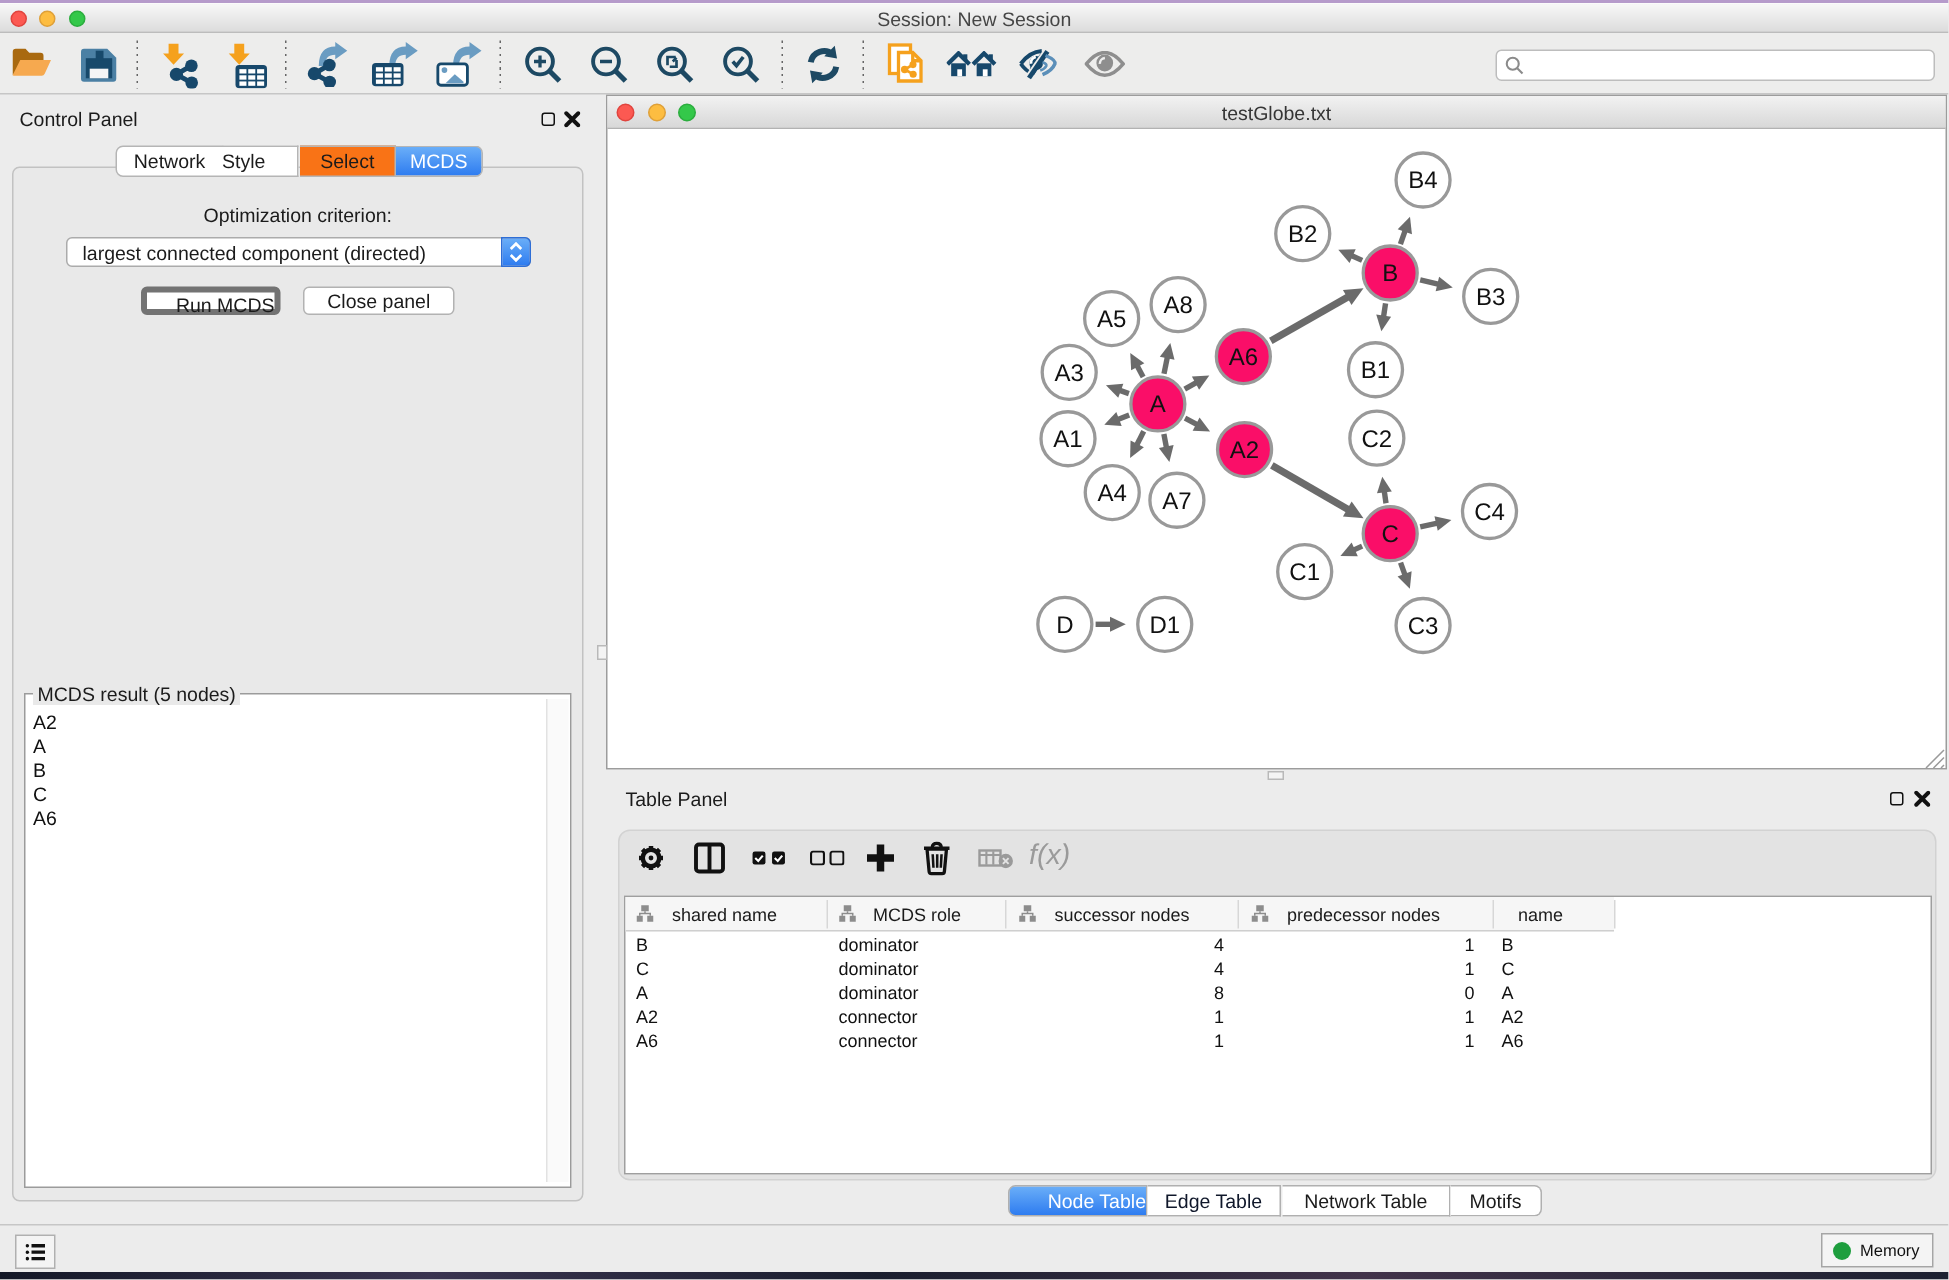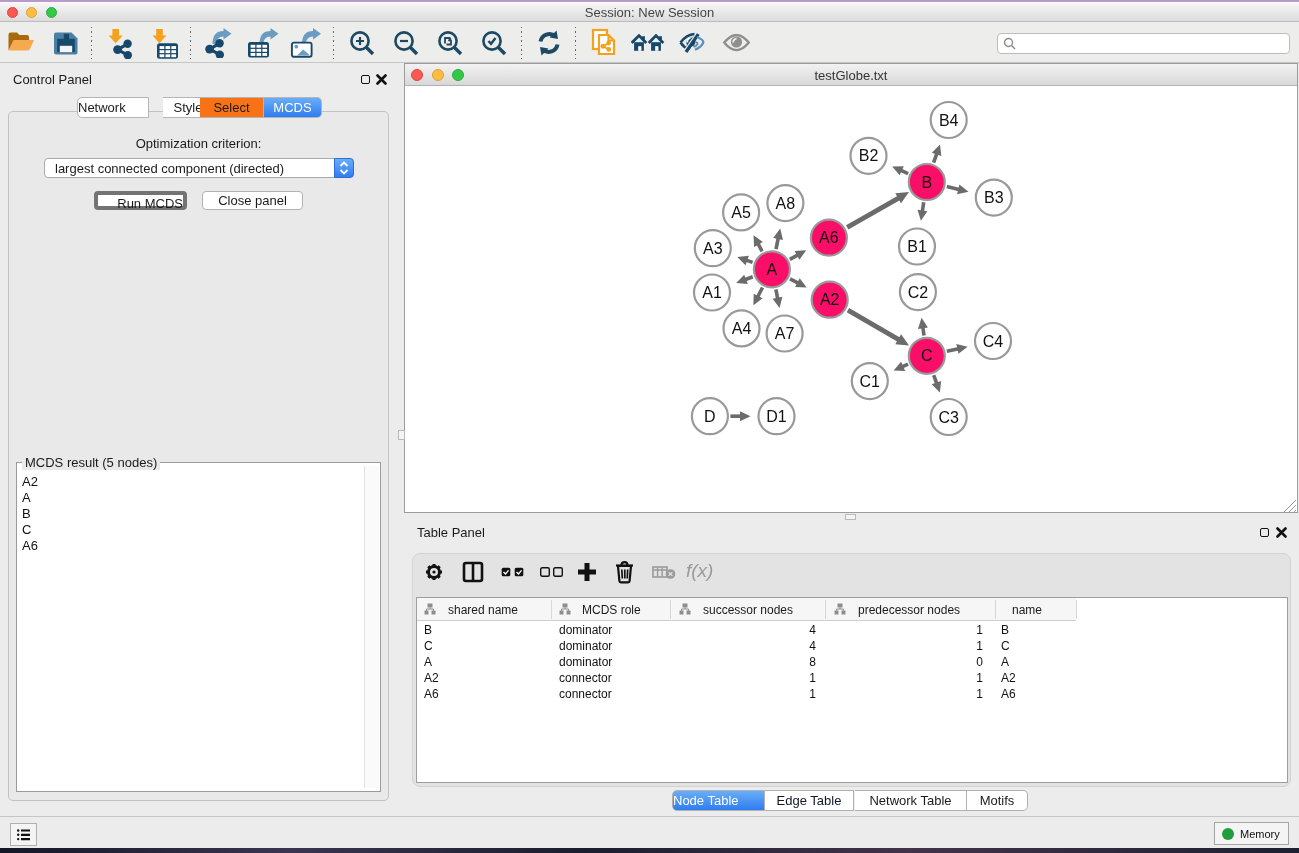--- a/index.html
+++ b/index.html
@@ -174,22 +174,22 @@
 <svg class="abs" style="left:1003px;top:37px" width="14" height="14" viewBox="0 0 14 14">
     <circle cx="5.5" cy="5.5" r="4" fill="none" stroke="#8b8b8b" stroke-width="1.4"></circle>
     <path d="M8.5 8.5 L12 12" stroke="#8b8b8b" stroke-width="1.4"></path>
   </svg>
 <div class="abs" style="left:13px;top:72px;font-size:13px;color:#1b1b1b">Control Panel</div>
 <div class="abs" style="left:361px;top:74.5px;width:9px;height:9px;border:1.6px solid #111;border-radius:2px"></div>
 <svg class="abs" style="left:376px;top:74px" width="11" height="11" viewBox="0 0 11 11">
     <path d="M1.5 1.5 L9.5 9.5 M9.5 1.5 L1.5 9.5" stroke="#111" stroke-width="2.6" stroke-linecap="round"></path>
   </svg>
 <div class="abs" style="left:8px;top:111px;width:381px;height:690px;background:#e9e9e9;border:1px solid #c2c2c2;border-radius:5px"></div>
-<div class="abs" style="left:77px;top:97px;width:72px;height:21px;background:#fff;border:1px solid #b5b5b5;border-radius:5px 0 0 5px;color:#1b1b1b;font-size:13px;line-height:20px">Network</div>
-<div class="abs" style="left:163px;top:97px;width:51px;height:21px;background:#fff;border:1px solid #b5b5b5;border-left:none;border-radius:0;color:#1b1b1b;font-size:13px;text-align:center;line-height:20px">Style</div>
+<div class="abs" style="left:77px;top:97px;width:72px;height:21px;background:#fff;border:1px solid #b5b5b5;border-radius:5px 0 0 5px;color:#1b1b1b;font-size:13px;text-align:center;line-height:20px">Network</div>
+<div class="abs" style="left:148px;top:97px;width:51px;height:21px;background:#fff;border:1px solid #b5b5b5;border-left:none;border-radius:0;color:#1b1b1b;font-size:13px;line-height:20px">Style</div>
 <div class="abs" style="left:200px;top:97px;width:64px;height:21px;background:#f97316;border:1px solid #b5b5b5;border-left:none;border-radius:0;color:#1b1b1b;font-size:13px;text-align:center;line-height:20px">Select</div>
 <div class="abs" style="left:264px;top:97px;width:58px;height:21px;background:linear-gradient(#6aaef8,#2e7cf0);border:1px solid #b5b5b5;border-left:none;border-radius:0 5px 5px 0;color:#fff;font-size:13px;text-align:center;line-height:20px">MCDS</div>
 <div class="abs" style="left:8px;top:136px;width:381px;text-align:center;font-size:13px;color:#1b1b1b">Optimization criterion:</div>
 <div class="abs" style="left:44px;top:158px;width:310px;height:20px;background:#fff;border:1px solid #ababab;border-radius:4px"></div>
 <div class="abs" style="left:55px;top:161px;width:280px;font-size:13px;color:#1b1b1b">largest connected component (directed)</div>
 <div class="abs" style="left:334px;top:158px;width:20px;height:20px;background:linear-gradient(#6aaef8,#2e7cf0);border:1px solid #2e6ed6;border-radius:0 4px 4px 0"></div>
 <svg class="abs" style="left:338px;top:161px" width="12" height="14" viewBox="0 0 12 14">
     <path d="M2.5 5 L6 1.5 L9.5 5" fill="none" stroke="#fff" stroke-width="1.8"></path>
     <path d="M2.5 9 L6 12.5 L9.5 9" fill="none" stroke="#fff" stroke-width="1.8"></path>
   </svg>
@@ -398,21 +398,21 @@
 <div class="abs" style="left:424px;top:671px;font-size:12px;color:#111">A2</div>
 <div class="abs" style="left:559px;top:671px;font-size:12px;color:#111">connector</div>
 <div class="abs" style="left:716px;top:671px;width:100px;text-align:right;font-size:12px;color:#111">1</div>
 <div class="abs" style="left:883px;top:671px;width:100px;text-align:right;font-size:12px;color:#111">1</div>
 <div class="abs" style="left:1001px;top:671px;font-size:12px;color:#111">A2</div>
 <div class="abs" style="left:424px;top:687px;font-size:12px;color:#111">A6</div>
 <div class="abs" style="left:559px;top:687px;font-size:12px;color:#111">connector</div>
 <div class="abs" style="left:716px;top:687px;width:100px;text-align:right;font-size:12px;color:#111">1</div>
 <div class="abs" style="left:883px;top:687px;width:100px;text-align:right;font-size:12px;color:#111">1</div>
 <div class="abs" style="left:1001px;top:687px;font-size:12px;color:#111">A6</div>
-<div class="abs" style="left:672px;top:790px;width:93px;height:21px;background:linear-gradient(#6aaef8,#2e7cf0);border:1px solid #b0b0b0;border-radius:5px 0 0 5px;color:#fff;font-size:13px;text-align:left;line-height:20px">Node Table</div>
+<div class="abs" style="left:672px;top:790px;width:93px;height:21px;background:linear-gradient(#6aaef8,#2e7cf0);border:1px solid #b0b0b0;border-radius:5px 0 0 5px;color:#fff;font-size:13px;text-align:right;line-height:20px">Node Table</div>
 <div class="abs" style="left:765px;top:790px;width:89px;height:21px;background:#fff;border:1px solid #b0b0b0;border-left:none;border-radius:0;color:#0f172a;font-size:13px;text-align:center;line-height:20px">Edge Table</div>
 <div class="abs" style="left:855px;top:790px;width:112px;height:21px;background:#fff;border:1px solid #b0b0b0;border-left:none;border-radius:0;color:#1b1b1b;font-size:13px;text-align:center;line-height:20px">Network Table</div>
 <div class="abs" style="left:967px;top:790px;width:61px;height:21px;background:#fff;border:1px solid #b0b0b0;border-left:none;border-radius:0 5px 5px 0;color:#1b1b1b;font-size:13px;text-align:center;line-height:20px">Motifs</div>
 <div class="abs" style="left:398px;top:430px;width:7px;height:10px;background:#f4f4f4;border:1px solid #b9b9b9"></div>
 <div class="abs" style="left:845px;top:514px;width:11px;height:6px;background:#f4f4f4;border:1px solid #b9b9b9"></div>
 <div class="abs" style="left:0;top:816px;width:1299px;height:32px;background:#ececec;border-top:1px solid #c6c6c6"></div>
 <div class="abs" style="left:10px;top:823px;width:27px;height:23px;background:#f4f4f4;border:1px solid #b0b0b0"></div>
 <svg class="abs" style="left:17px;top:829px" width="14" height="12" viewBox="0 0 14 12">
     <path d="M4 1.5 H13 M4 5.8 H13 M4 10.1 H13" stroke="#111" stroke-width="2.2"></path>
     <circle cx="1.2" cy="1.5" r="1.2" fill="#111"></circle>

